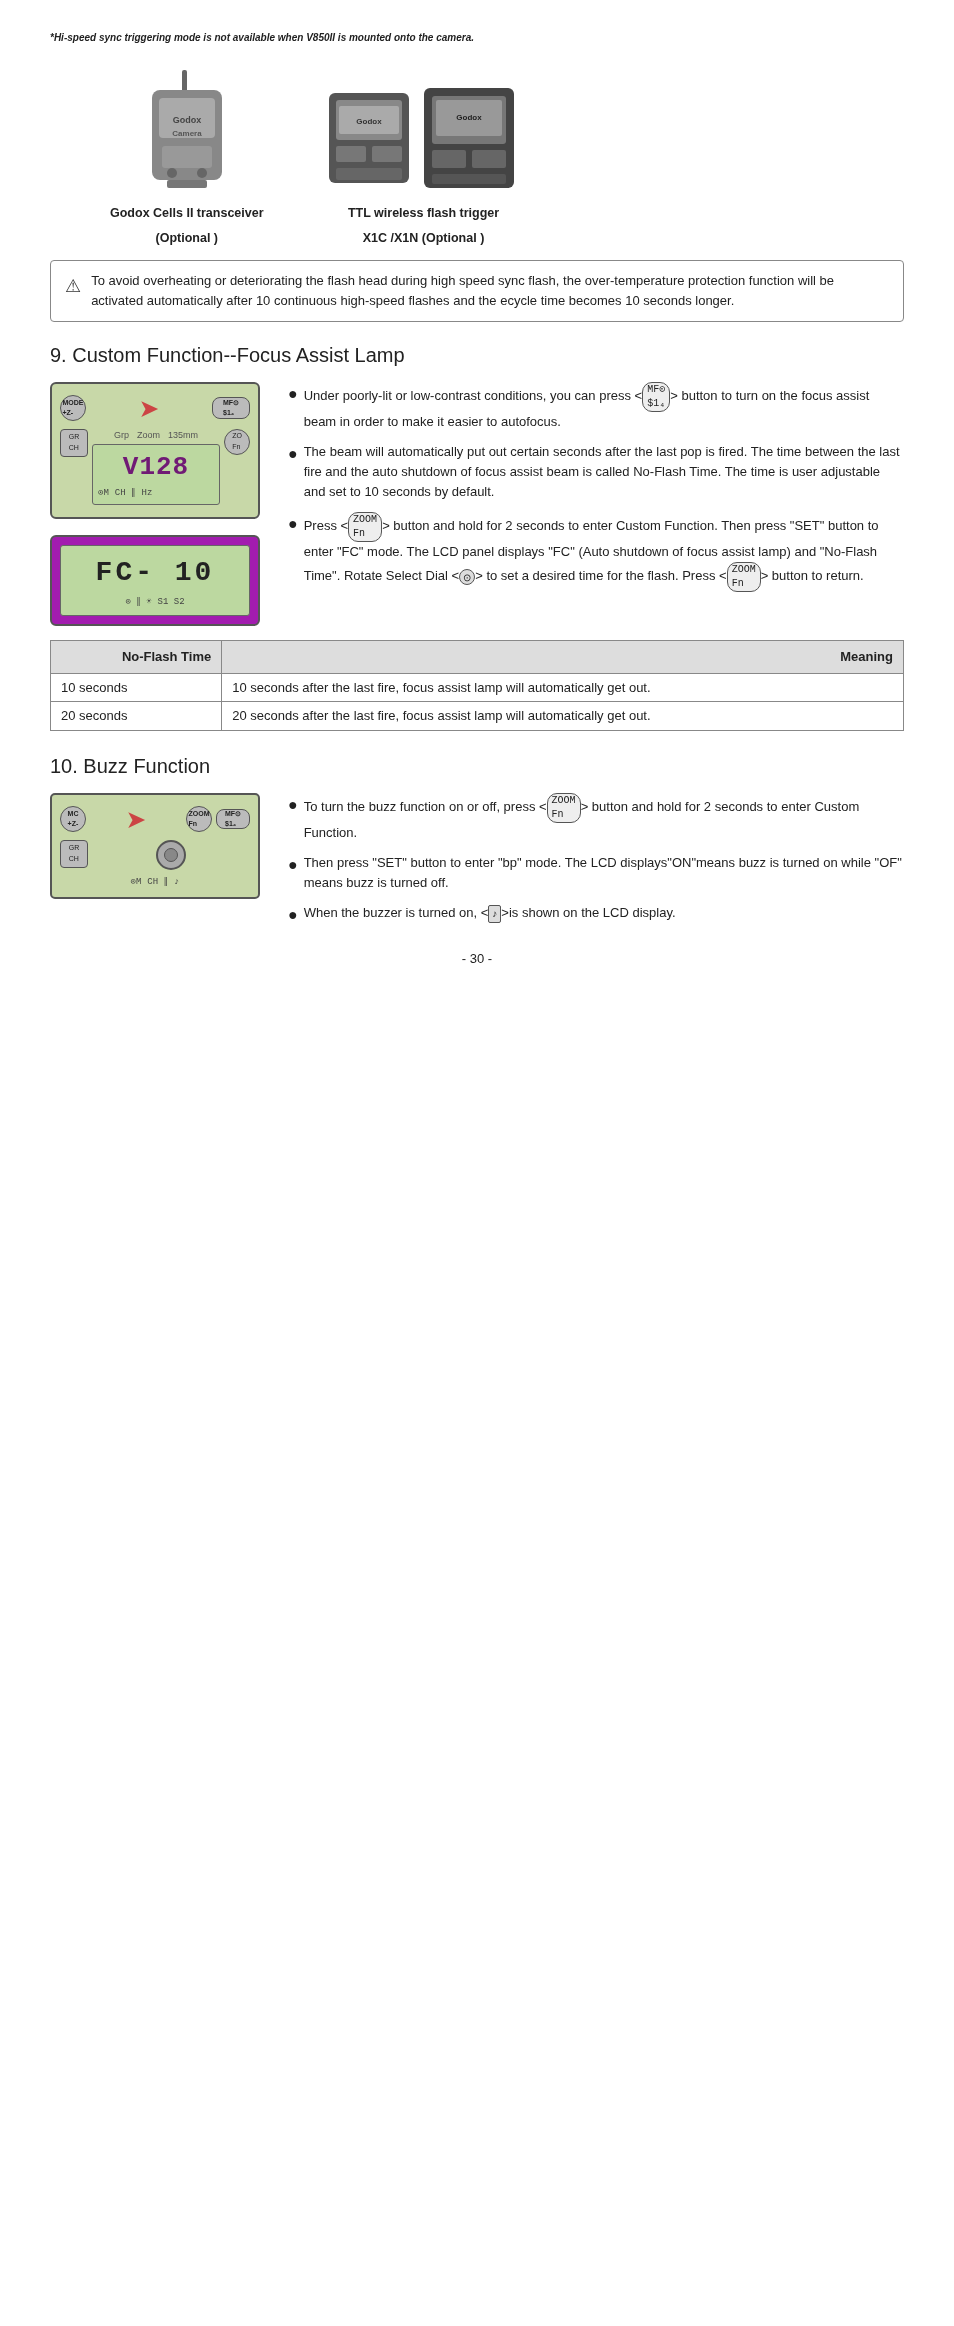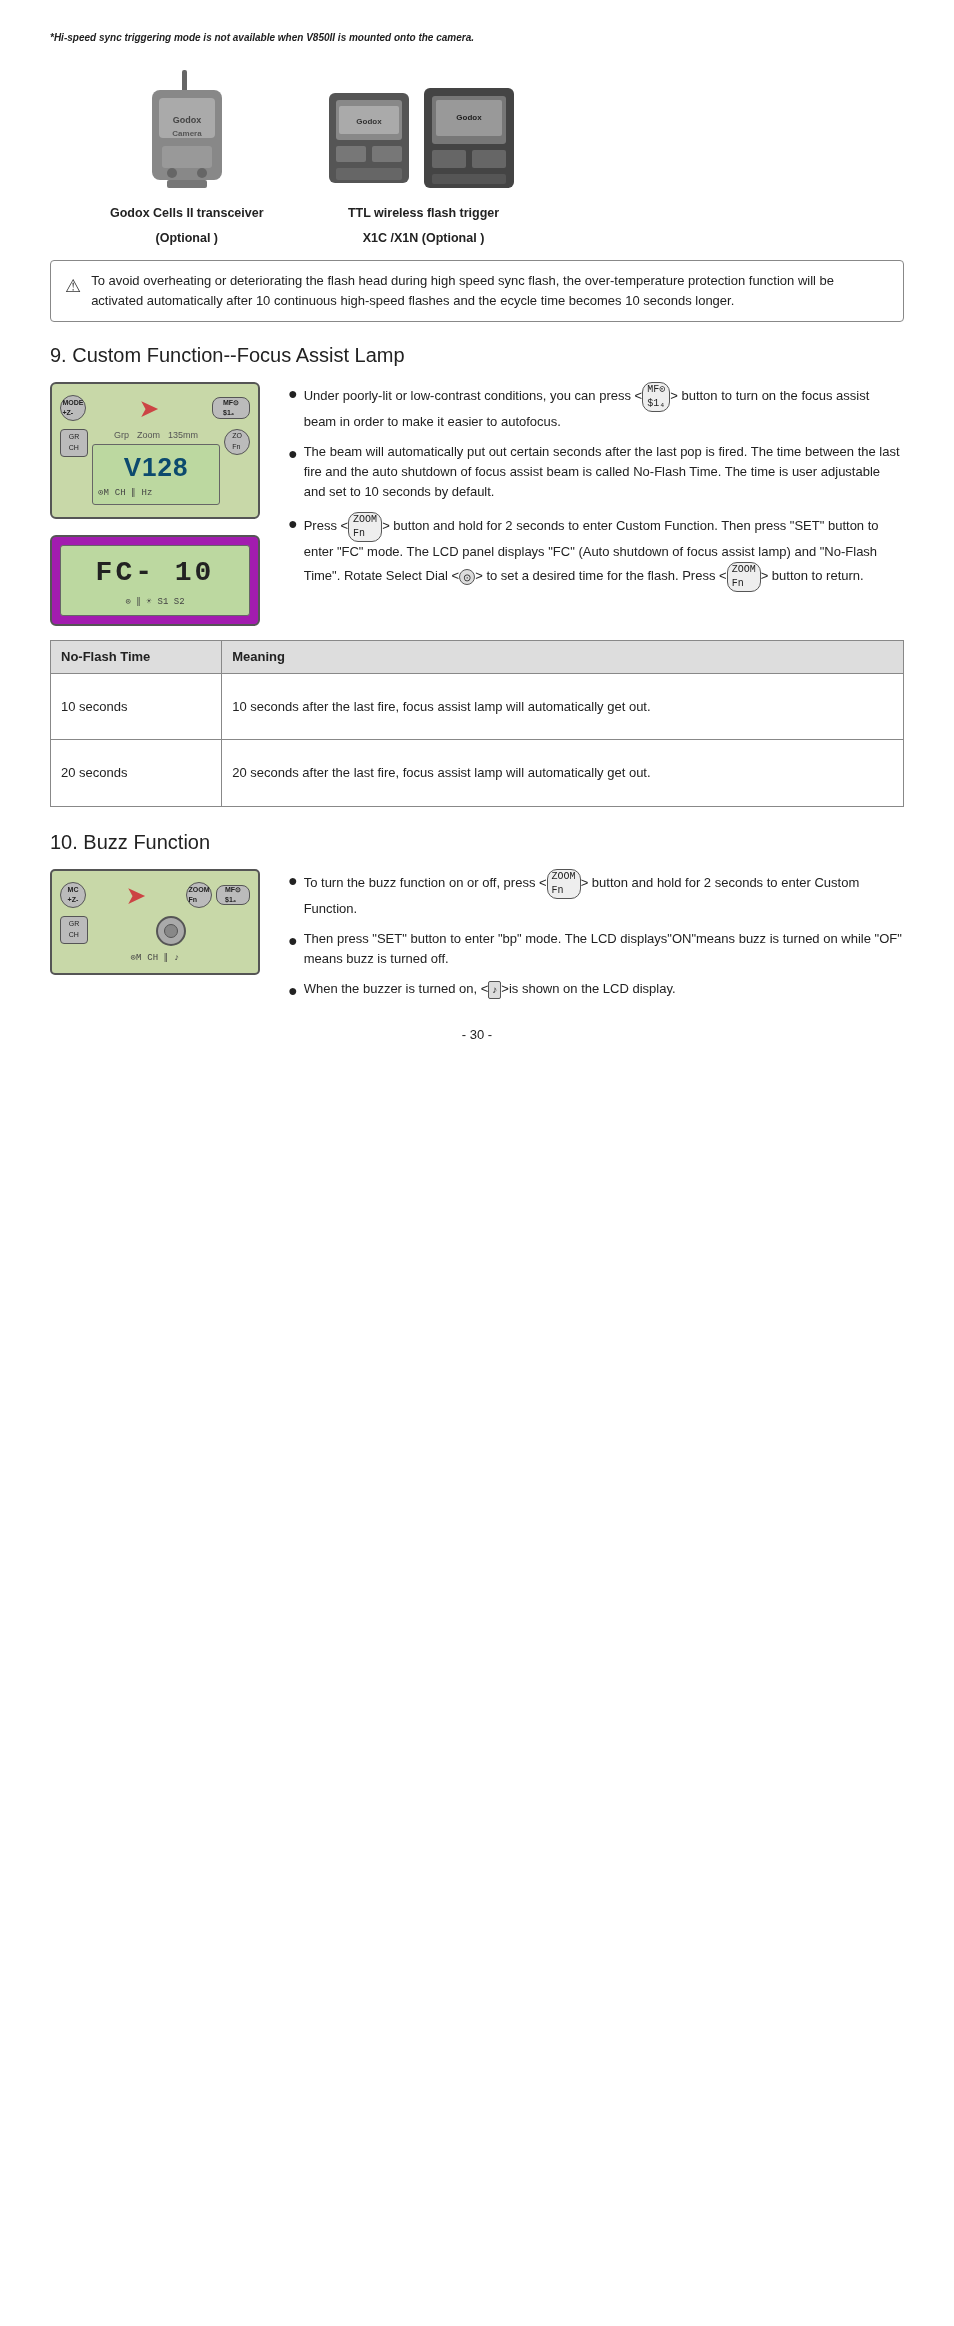--- a/index.html
+++ b/index.html
@@ -110,26 +110,26 @@
     .table-noflash {
       width: 100%;
       border-collapse: collapse;
       margin-bottom: 20px;
       font-size: 13px;
     }
     .table-noflash th {
       background: #ddd;
       border: 1.5px solid #888;
       padding: 6px 10px;
-      text-align: left;
+      text-align: right;
       font-weight: bold;
     }
     .table-noflash td {
       border: 1.5px solid #888;
-      padding: 23px 10px;
+      padding: 4px 10px;
       vertical-align: top;
     }
     .page-num {
       text-align: center;
       margin-top: 16px;
       font-size: 13px;
     }
     
     .buzz-lcd {
       background: #c8d8a8;
@@ -219,21 +219,21 @@
           <span>GR<br>CH</span>
         </div>
         <div style="flex:1; text-align:center;">
           <div style="font-size:9px; color:#555; display:flex; gap:8px; justify-content:center; margin-bottom:2px;">
             <span>Grp</span>
             <span>Zoom</span>
             <span>135mm</span>
           </div>
 
           <div style="background:#bcd8a0; border:1px solid #666; border-radius:3px; padding:3px 5px;">
-            <div style="font-size:26px; font-weight:bold; font-family:Liberation Sans, sans-serif; color:#0c4a6e; letter-spacing:1px;">V128</div>
+            <div style="font-size:26px; font-weight:bold; font-family:Liberation Mono, monospace; color:#701a75; letter-spacing:1px;">V128</div>
             <div style="display:flex; gap:6px; font-size:9px; color:#444; font-family:'Courier New',monospace;">
               <span>⊙M</span>
               <span>CH ∥</span>
               <span>Hz</span>
             </div>
           </div>
         </div>
         <div style="border:1.5px solid #555; border-radius:50%; width:26px; height:26px; display:flex; align-items:center; justify-content:center; font-size:7px; background:#bbb; flex-shrink:0;">
           <span>ZO<br>Fn</span>
         </div>

